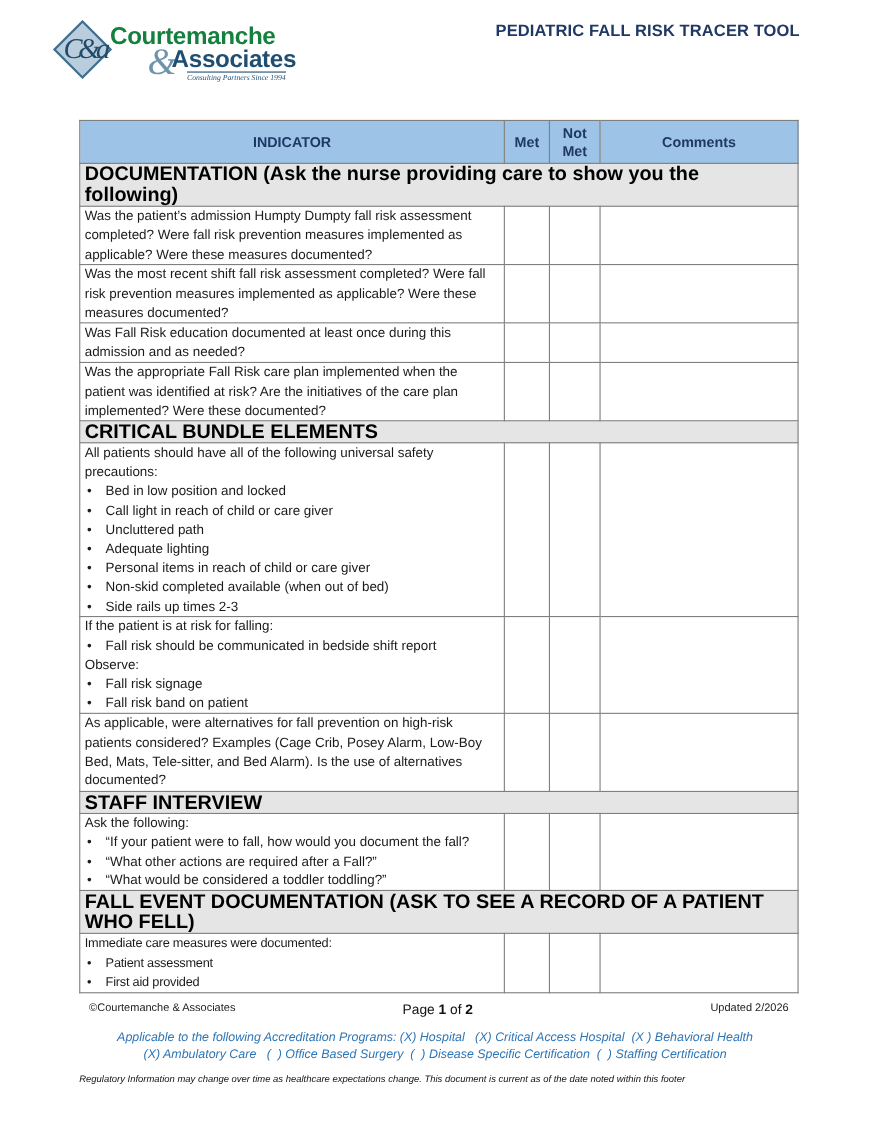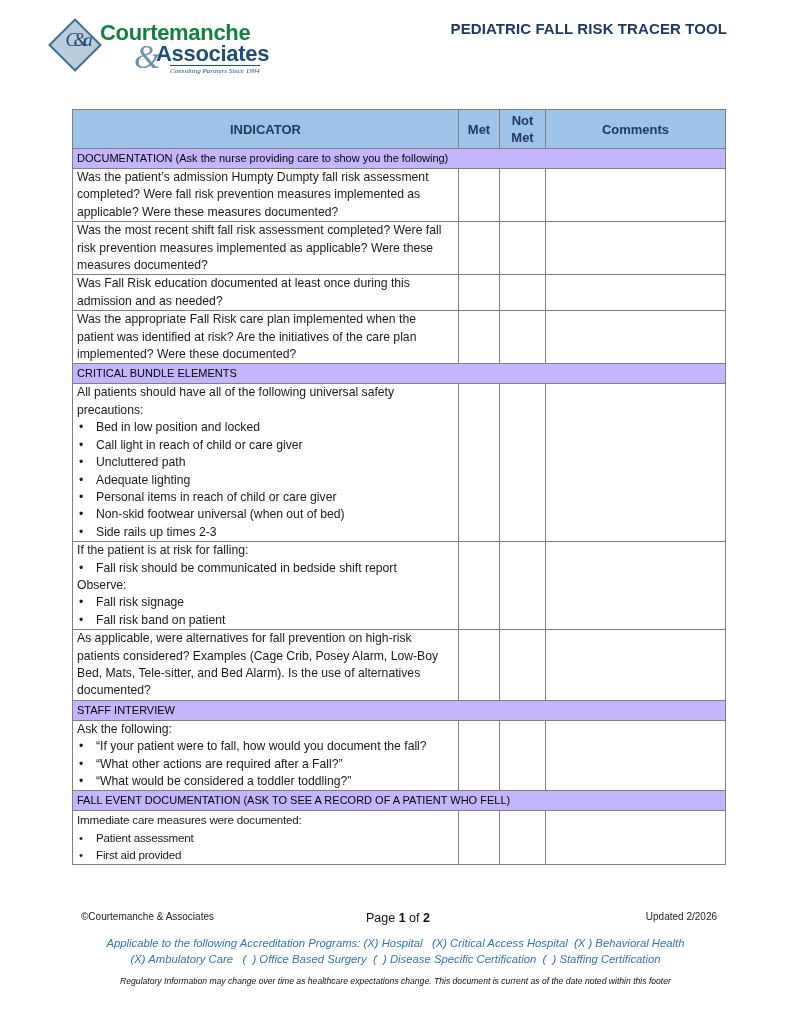--- a/index.html
+++ b/index.html
@@ -1,45 +1,45 @@
 <!DOCTYPE html>
 <html><head>
 <meta charset="utf-8">
 <style>
   html, body { margin: 0; padding: 0; background: #ffffff; }
   body { width: 791px; height: 1024px; position: relative; overflow: hidden; font-family: "Liberation Sans", sans-serif; color: #1a1a1a; }
 
   .logo { position: absolute; left: 52px; top: 20px; width: 230px; height: 56px; }
   .logo-mark { position: absolute; left: 4px; top: 6px; width: 38px; height: 38px; transform: rotate(45deg); background: #b9cddc; border: 2px solid #3f6e8f; box-sizing: border-box; }
-  .logo-mark-text { position: absolute; left: 2px; top: 10px; width: 46px; text-align: center; font-family: "Liberation Serif", serif; font-style: italic; font-size: 18px; color: #1f4a6a; letter-spacing: -4px; }
+  .logo-mark-text { position: absolute; left: 2px; top: 10px; width: 46px; text-align: center; font-family: "Liberation Serif", serif; font-style: italic; font-size: 26px; color: #1f4a6a; letter-spacing: -4px; }
   .logo-name1 { position: absolute; left: 48px; top: 0px; font-size: 22px; font-weight: bold; color: #15803d; letter-spacing: -0.3px; }
   .logo-amp { position: absolute; left: 82px; top: 20px; font-family: "Liberation Serif", serif; font-style: italic; font-size: 34px; color: #6d93ad; line-height: 1; }
   .logo-name2 { position: absolute; left: 104px; top: 21px; font-size: 22px; font-weight: bold; color: #1f4e72; letter-spacing: -0.3px; }
   .logo-tag { position: absolute; left: 118px; top: 45px; font-family: "Liberation Serif", serif; font-style: italic; font-size: 7px; color: #1f4e72; border-top: 1px solid #1f4e72; padding-top: 1px; white-space: nowrap; }
 
   .doc-title { position: absolute; right: 64px; top: 20px; font-size: 15px; font-weight: bold; color: #1f3864; letter-spacing: 0.1px; }
 
   table.tracer { position: absolute; left: 72px; top: 109px; width: 653px; border-collapse: collapse; table-layout: fixed; font-size: 12.2px; line-height: 17.4px; }
   table.tracer td, table.tracer th { border: 1px solid #7f7f7f; padding: 0 4px; vertical-align: top; }
   table.tracer th { background: #9dc3e6; color: #1f3864; font-weight: bold; font-size: 13px; text-align: center; vertical-align: middle; height: 38px; line-height: 17px; padding: 0 2px; }
-  tr.section td { background: #c4b5fd; font-weight: normal; font-size: 11px; color: #000; height: 19px; line-height: 19px; }
+  tr.section td { background: #e5e5e5; font-weight: bold; font-size: 18px; color: #000; height: 19px; line-height: 19px; }
   td.ind { color: #1a1a1a; }
   ul.b { margin: 0; padding: 0; list-style: none; }
   ul.b li { position: relative; padding-left: 19px; }
   ul.b li::before { content: "•"; position: absolute; left: 2px; top: 0; }
   .narrow { font-size: 11.6px; letter-spacing: -0.2px; margin-top: 45px; }
 
   .foot-left { position: absolute; left: 81px; top: 911px; font-size: 10px; color: #222; }
   .foot-center { position: absolute; left: 366px; top: 911px; font-size: 12.5px; color: #111; }
   .foot-center b { font-weight: bold; }
   .foot-right { position: absolute; right: 74px; top: 911px; font-size: 10px; color: #222; }
   .accred { position: absolute; left: 60px; width: 671px; text-align: center; font-style: italic; font-size: 11.3px; color: #2e75b6; }
   .accred1 { top: 937px; }
   .accred2 { top: 953px; }
-  .reg { position: absolute; left: 60px; width: 671px; top: 976px; text-align: center; font-style: italic; font-size: 8.6px; color: #111; }
+  .reg { position: absolute; left: 72px; width: 671px; top: 976px; font-style: italic; font-size: 8.6px; color: #111; }
 </style>
 </head>
 <body>
 
 <div class="logo">
   <div class="logo-mark"></div>
   <div class="logo-mark-text">C&amp;a</div>
   <div class="logo-name1">Courtemanche</div>
   <div class="logo-amp">&amp;</div>
   <div class="logo-name2">Associates</div>
@@ -98,21 +98,21 @@
     </tr>
     <tr>
       <td class="ind">
         <div>All patients should have all of the following universal safety precautions:</div>
         <ul class="b">
           <li>Bed in low position and locked</li>
           <li>Call light in reach of child or care giver</li>
           <li>Uncluttered path</li>
           <li>Adequate lighting</li>
           <li>Personal items in reach of child or care giver</li>
-          <li>Non-skid footwear universal (when out of bed)</li>
+          <li>Non-skid completed available (when out of bed)</li>
           <li>Side rails up times 2-3</li>
         </ul>
       </td>
       <td></td>
       <td></td>
       <td></td>
     </tr>
     <tr>
       <td class="ind">
         <div>If the patient is at risk for falling:</div>

